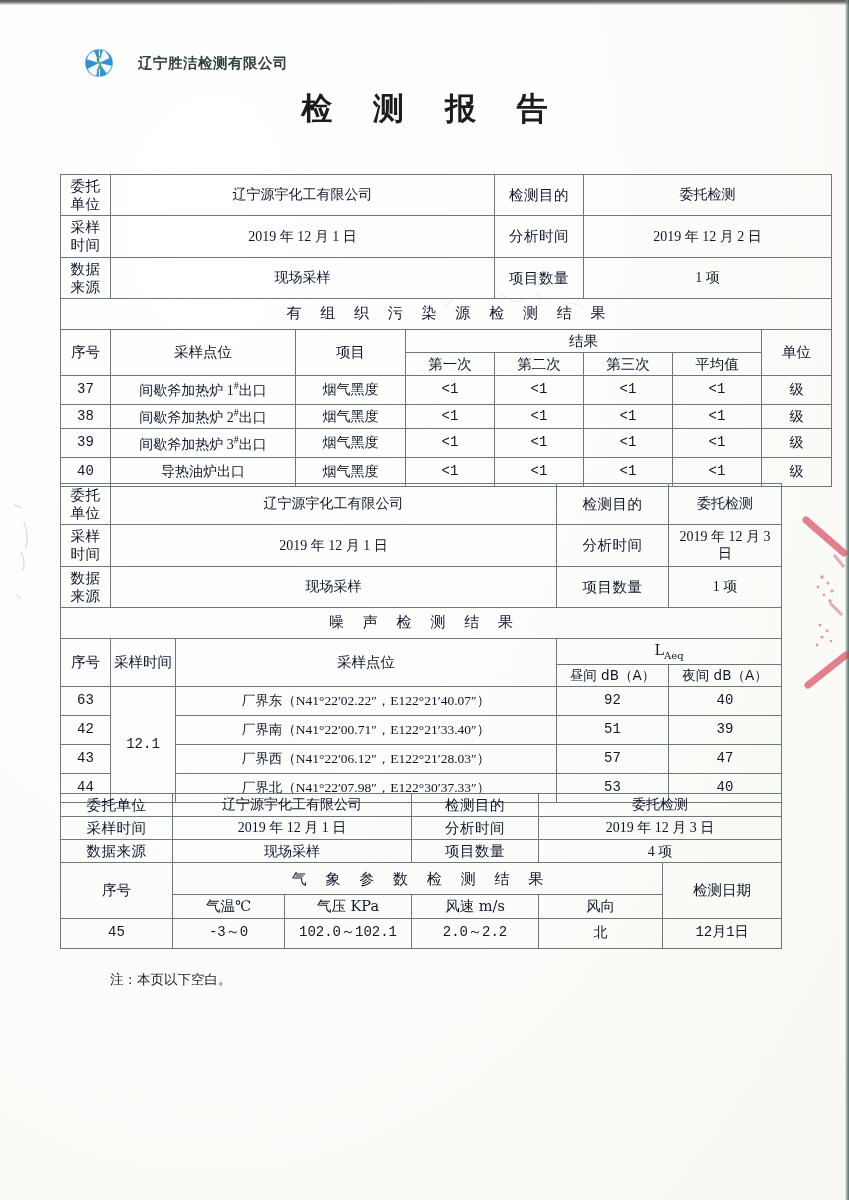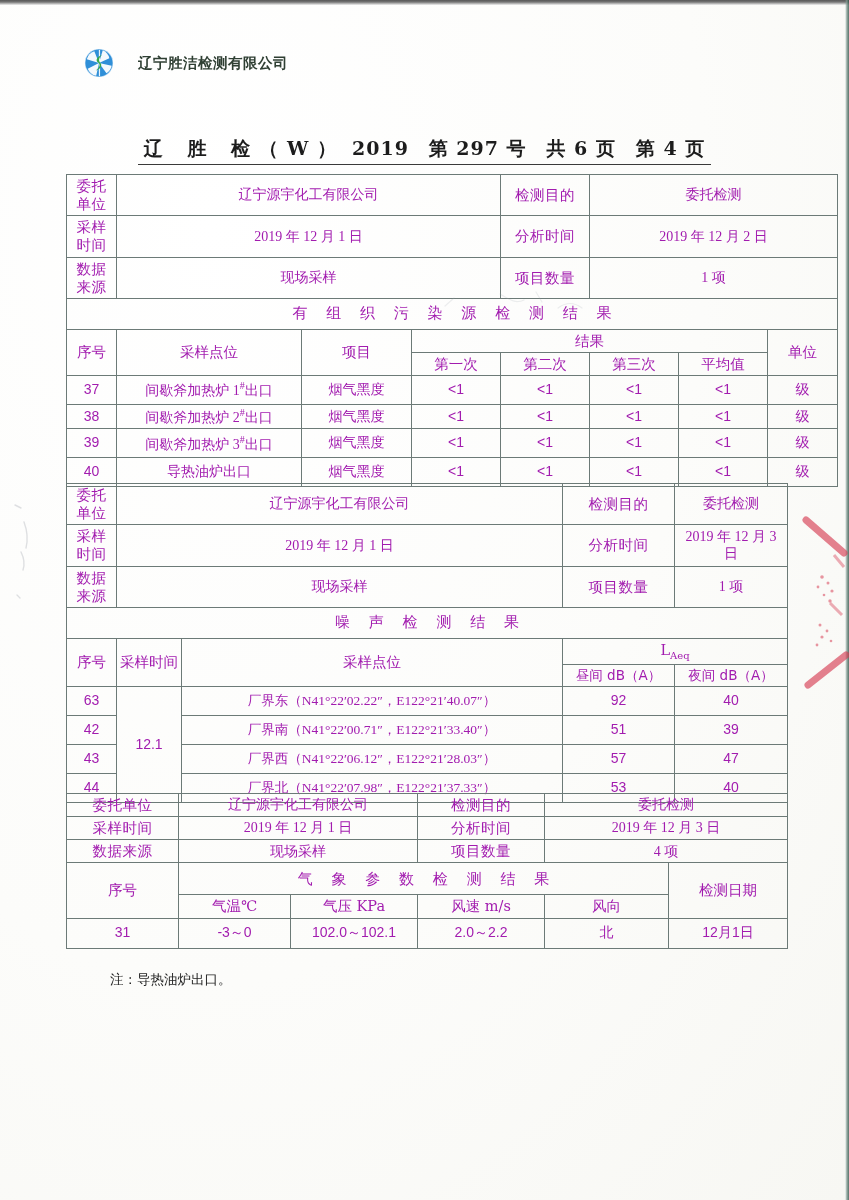--- a/index.html
+++ b/index.html
@@ -94,23 +94,23 @@
     white-space: nowrap;
   }
   .doc-subtitle .sp { letter-spacing: 9px; }
   .doc-subtitle .n  { letter-spacing: 1px; }
 
   
   table.rep {
     position: absolute;
     border-collapse: collapse;
     width: 721px;
-    left: 66px;
+    left: 60px;
     font-size: 14px;
-    color: #a21caf;
+    color: #0f172a;
     table-layout: fixed;
   }
   table.rep td, table.rep th {
     border: 1px solid #6c7a77;
     text-align: center;
     vertical-align: middle;
     padding: 2px 3px;
     font-weight: normal;
     line-height: 1.25;
   }
@@ -129,21 +129,21 @@
   }
   .colhdr {
     font-family: "DejaVu Serif", "Liberation Serif", serif;
     font-size: 14.5px;
   }
   .colhdr-b {
     font-family: "DejaVu Sans", "Liberation Sans", sans-serif;
     font-weight: 700;
     font-size: 13.5px;
   }
-  .num { font-family: Liberation Sans, sans-serif; }
+  .num { font-family: Liberation Mono, monospace; }
   .coord {
     font-size: 13.5px;
     white-space: nowrap;
   }
   .sup { font-size: 10px; vertical-align: super; }
   .sub-aeq { font-size: 10px; vertical-align: sub; }
 
   
   #table-emission { top: 174px; }
   #table-noise    { top: 483px; }
@@ -194,33 +194,22 @@
         <g stroke="#ffffff" stroke-width="2.6" fill="none" opacity=".9">
           <path d="M33 4 L33 60"></path>
         </g>
         <circle cx="32" cy="32" r="30" fill="none" stroke="#ffffff" stroke-width="2.4" opacity=".55"></circle>
         <path d="M38 15 C27 19 24 27 30 31 C36 35 33 43 25 48 C34 46 40 38 35 32 C30 27 32 20 38 15 Z" fill="#37a84a"></path>
       </svg>
     </span>
     <span class="brand-name">辽宁胜洁检测有限公司</span>
   </div>
 
-
-  <div class="doc-subtitle">
-    <span class="inner">
-      <span class="sp">辽 胜 检（W）</span>
-      <span class="n">2019</span>
-      &nbsp;
-      <span class="n">第 297 号</span>
-      &nbsp;
-      <span class="n">共 6 页</span>
-      &nbsp;
-      <span class="n">第 4 页</span>
-    </span>
-  </div>
+  <div class="doc-title">检 测 报 告</div>
+
 
   <table class="rep" id="table-emission">
     <colgroup>
       <col style="width:50px">
         <col style="width:185px">
         <col style="width:110px">
       <col style="width:89px">
         <col style="width:89px">
         <col style="width:89px">
         <col style="width:89px">
@@ -368,21 +357,21 @@
           <td class="num">39</td>
         </tr>
         <tr style="height: 29px;">
           <td class="num">43</td>
           <td class="coord">厂界西（N41°22′06.12″，E122°21′28.03″）</td>
           <td class="num">57</td>
           <td class="num">47</td>
         </tr>
         <tr style="height: 29px;">
           <td class="num">44</td>
-          <td class="coord">厂界北（N41°22′07.98″，E122°21′37.33″）</td>
+          <td class="coord">厂界北（N41°22′07.98″，E122°30′37.33″）</td>
           <td class="num">53</td>
           <td class="num">40</td>
         </tr>
       </tbody>
   </table>
 
   <table class="rep" id="table-weather">
     <colgroup>
       <col style="width:112px">
         <col style="width:112px">
@@ -417,31 +406,31 @@
       </tr>
       <tr>
         <td class="colhdr">气温℃</td>
         <td class="colhdr">气压 KPa</td>
         <td class="colhdr">风速 m/s</td>
         <td class="colhdr">风向</td>
       </tr>
     </tbody>
     <tbody id="weather-body">
         <tr style="height: 30px;">
-          <td class="num">31</td>
+          <td class="num">45</td>
           <td class="num">-3～0</td>
           <td class="num">102.0～102.1</td>
           <td class="num">2.0～2.2</td>
           <td>北</td>
           <td class="num">12月1日</td>
         </tr>
       </tbody>
   </table>
 
-  <div class="note">注：导热油炉出口。</div>
+  <div class="note">注：本页以下空白。</div>
 
   <svg class="stamp" style="left:800px; top:495px;" width="49" height="300" viewBox="0 0 49 300">
     <g fill="none" stroke="#d63b52" stroke-width="7" stroke-linecap="round" opacity=".85">
       <path d="M6 25 L44 58"></path>
       <path d="M8 190 L46 160"></path>
     </g>
     <g fill="#d63b52" opacity=".7">
       <circle cx="22" cy="82" r="1.8"></circle>
         <circle cx="28" cy="88" r="1.5"></circle>
       <circle cx="18" cy="92" r="1.4"></circle>

